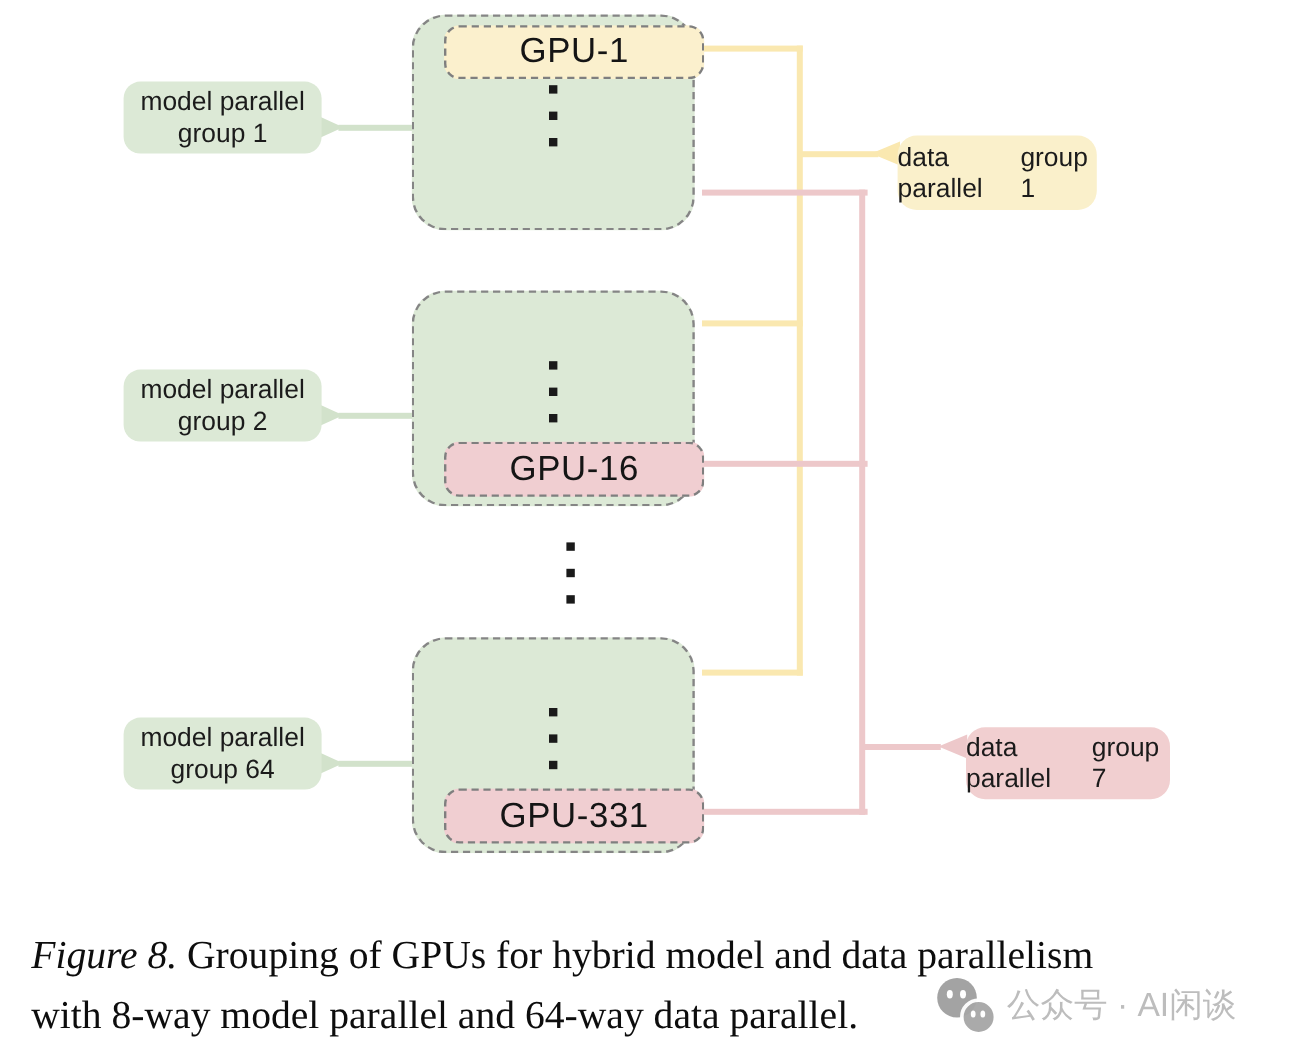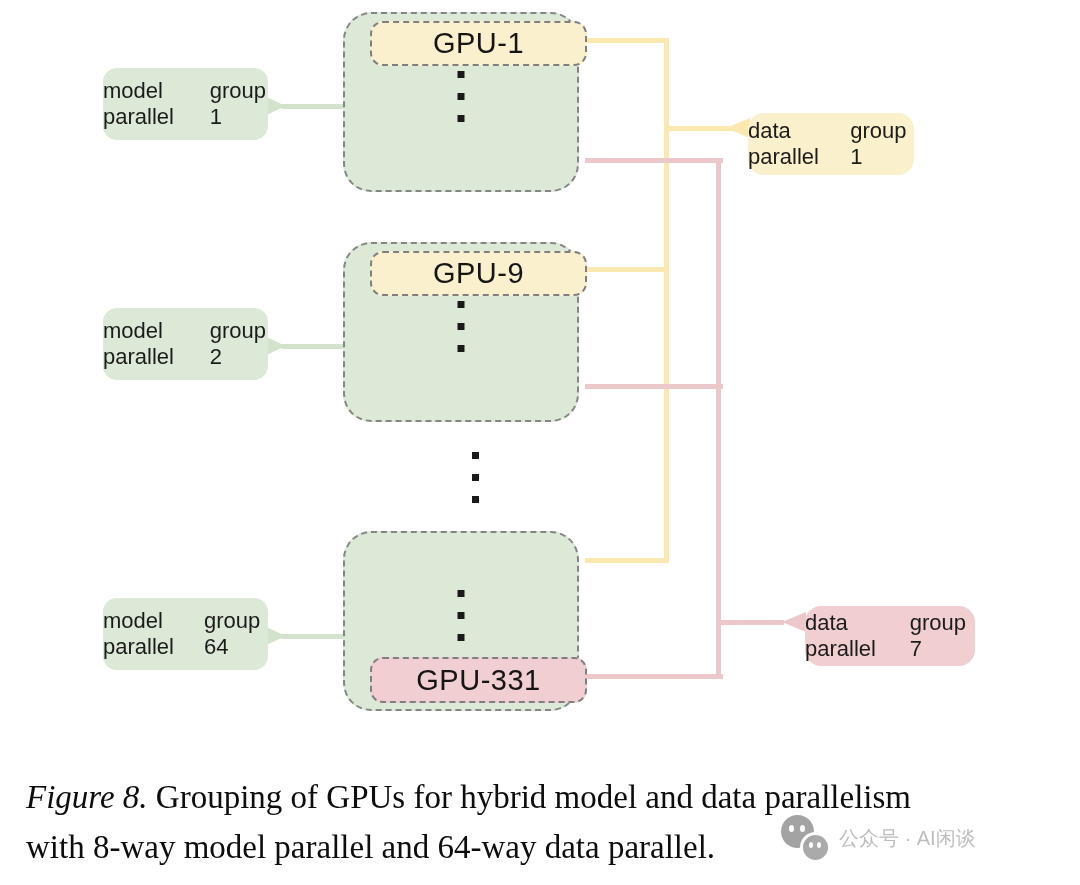--- a/index.html
+++ b/index.html
@@ -29,23 +29,23 @@
     font-size:29px;letter-spacing:.5px;color:#151515;
   }
   .gpu.top{top:7px;height:45px;background:var(--gpu-top-fill);}
   .gpu.bottom{top:124px;height:46px;background:var(--gpu-bottom-fill);}
   .dots{position:absolute;left:50%;top:57px;transform:translateX(-50%);display:flex;flex-direction:column;gap:15px;}
   .dots i{width:7px;height:7px;background:#1a1a1a;display:block;}
   .middots{position:absolute;left:472px;top:452px;display:flex;flex-direction:column;gap:15px;}
   .middots i{width:7px;height:7px;background:#1a1a1a;display:block;}
   
   .mlabel{
-    position:absolute;left:103px;width:165px;height:72px;
+    position:absolute;left:103px;width:165px;height:60px;
     background:var(--model-label-fill);border-radius:14px;
-    display:flex;flex-direction:row;align-items:center;justify-content:center;
+    display:flex;flex-direction:column;align-items:center;justify-content:center;
     font-size:22px;line-height:26px;color:#1b1b1b;
   }
   .callout{
     position:absolute;border-radius:16px;
     display:flex;flex-direction:row;align-items:center;justify-content:center;
     font-size:22px;line-height:26px;color:#1b1b1b;
   }
   .callout.c1{left:748px;top:113px;width:166px;height:62px;background:var(--data1-fill);}
   .callout.c8{left:805px;top:606px;width:170px;height:60px;background:var(--data8-fill);}
   
@@ -56,21 +56,21 @@
   .caption .fig{font-style:italic;}
   
   .watermark{position:absolute;left:781px;top:813px;display:flex;align-items:center;z-index:5;}
   .wm-icon{position:relative;width:52px;height:50px;display:block;}
   .wm-c1{position:absolute;left:0;top:2px;width:33px;height:33px;border-radius:50%;background:#9c9c9c;opacity:.92;}
   .wm-c1::before,.wm-c1::after{content:"";position:absolute;top:10px;width:5px;height:7px;border-radius:50%;background:#fff;}
   .wm-c1::before{left:8px;} .wm-c1::after{left:19px;}
   .wm-c2{position:absolute;left:19px;top:19px;width:25px;height:25px;border-radius:50%;background:#a6a6a6;border:3px solid #fff;opacity:.95;}
   .wm-c2::before,.wm-c2::after{content:"";position:absolute;top:7px;width:4px;height:6px;border-radius:50%;background:#fff;}
   .wm-c2::before{left:6px;} .wm-c2::after{left:14px;}
-  .wm-text{font-family:"Liberation Sans",sans-serif;font-size:20px;color:var(--watermark-gray);margin-left:6px;white-space:nowrap;}
+  .wm-text{font-family:"Liberation Sans",sans-serif;font-size:28px;color:var(--watermark-gray);margin-left:6px;white-space:nowrap;}
 </style>
 </head>
 <body>
 
 <div class="stage">
 
   <div class="line yline" style="left:585px;top:38px;width:84px;height:5px;"></div>
   <div class="line yline" style="left:664px;top:38px;width:5px;height:525px;"></div>
   <div class="line yline" style="left:585px;top:267px;width:84px;height:5px;"></div>
   <div class="line yline" style="left:585px;top:558px;width:84px;height:5px;"></div>
@@ -94,26 +94,26 @@
   <div class="group" style="top:12px;">
     <div class="gpu top">GPU-1</div>
     <div class="dots">
         <i></i>
         <i></i>
         <i></i>
       </div>
   </div>
 
   <div class="group" style="top:242px;">
-    <div class="gpu top">GPU-9</div>
     <div class="dots">
         <i></i>
         <i></i>
         <i></i>
       </div>
+    <div class="gpu bottom">GPU-16</div>
   </div>
 
   <div class="middots">
       <i></i>
       <i></i>
       <i></i>
     </div>
 
   <div class="group" style="top:531px;">
     <div class="dots">

